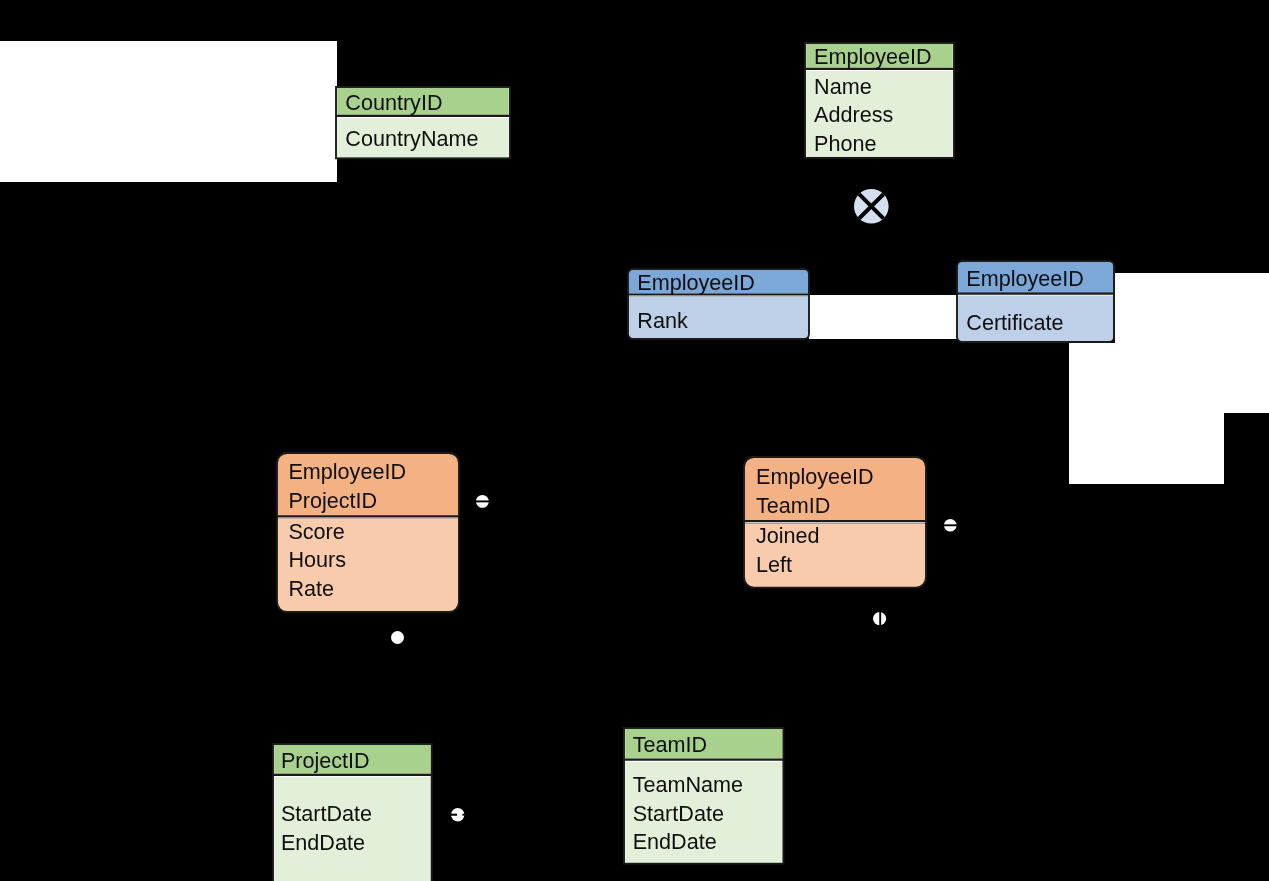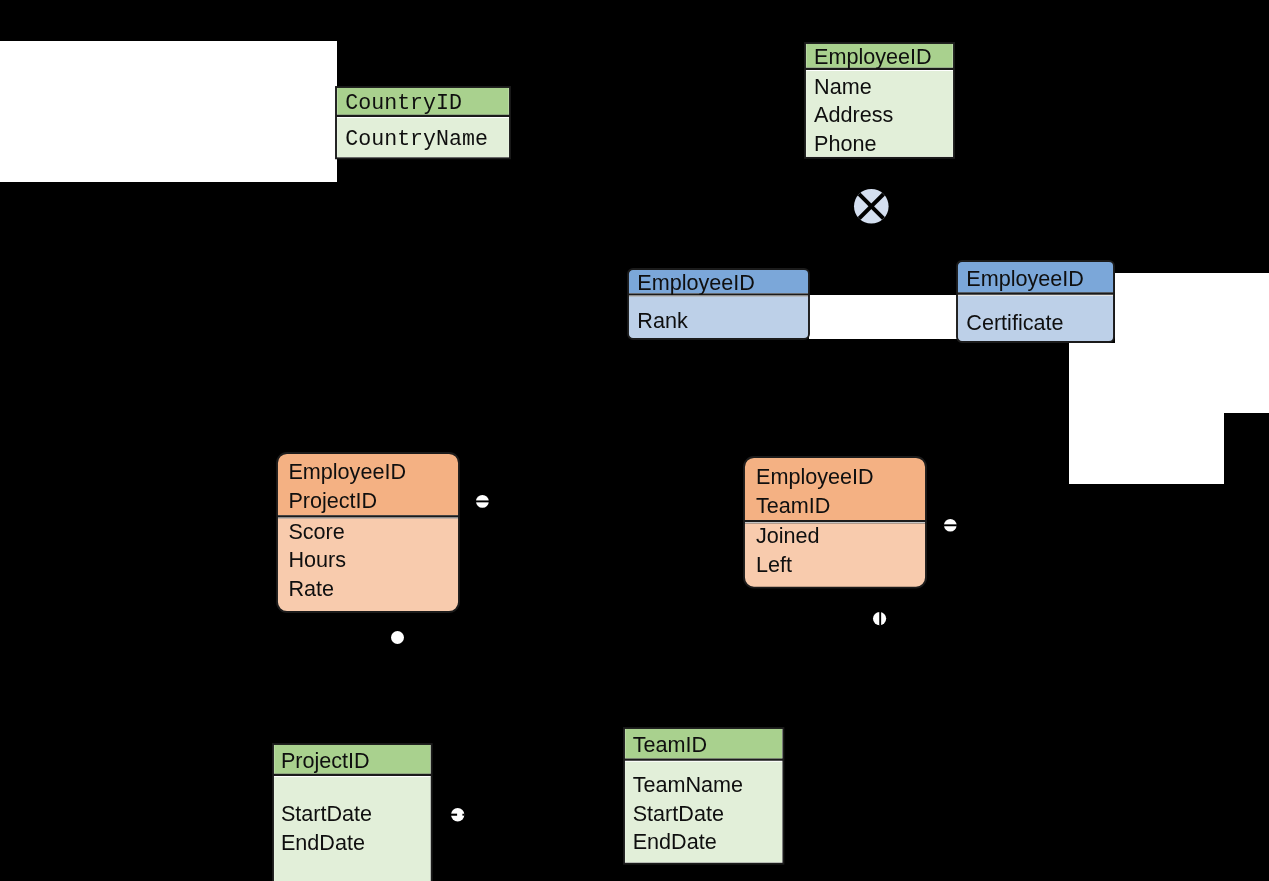--- a/index.html
+++ b/index.html
@@ -16,21 +16,21 @@
 </style>
 </head>
 <body>
 
 <div id="stage">
   <div class="white" style="left:0px;top:41px;width:337px;height:141px;"></div>
   <div class="white" style="left:809px;top:295px;width:148px;height:44px;"></div>
   <svg class="white" style="left:1069px;top:273px;width:200px;height:211px;background:none;" viewBox="0 0 200 211">
       <polygon points="46,0 200,0 200,140 155,140 155,211 0,211 0,70 46,70" fill="#ffffff"></polygon>
     </svg>
-  <div class="entity" style="left:336px;top:87px;width:174px;height:71.3px;font-family:Liberation Mono, monospace;">
+  <div class="entity" style="left:336px;top:87px;width:174px;height:71.3px;">
     <svg style="position:absolute;left:-2px;top:-2px;" width="178" height="75.3" viewBox="-2 -2 178 75.3">
       <rect x="0" y="0" width="174" height="71.3" fill="#ffffff"></rect>
       <rect x="1.2" y="0" width="171.6" height="27.8" fill="#a9d18e"></rect>
       <rect x="1.2" y="31.1" width="171.6" height="39" fill="#e2efd9"></rect>
       <rect x="0" y="0" width="174" height="71.3" fill="none" stroke="#1b1b1b" stroke-width="1.9"></rect>
       <line x1="0" y1="28.9" x2="174" y2="28.9" stroke="#1b1b1b" stroke-width="2.2"></line>
     </svg>
     <div class="txt" style="left:9.3px;top:15.5px;">CountryID</div>
     <div class="txt" style="left:9.3px;top:52px;">CountryName</div>
   </div>

